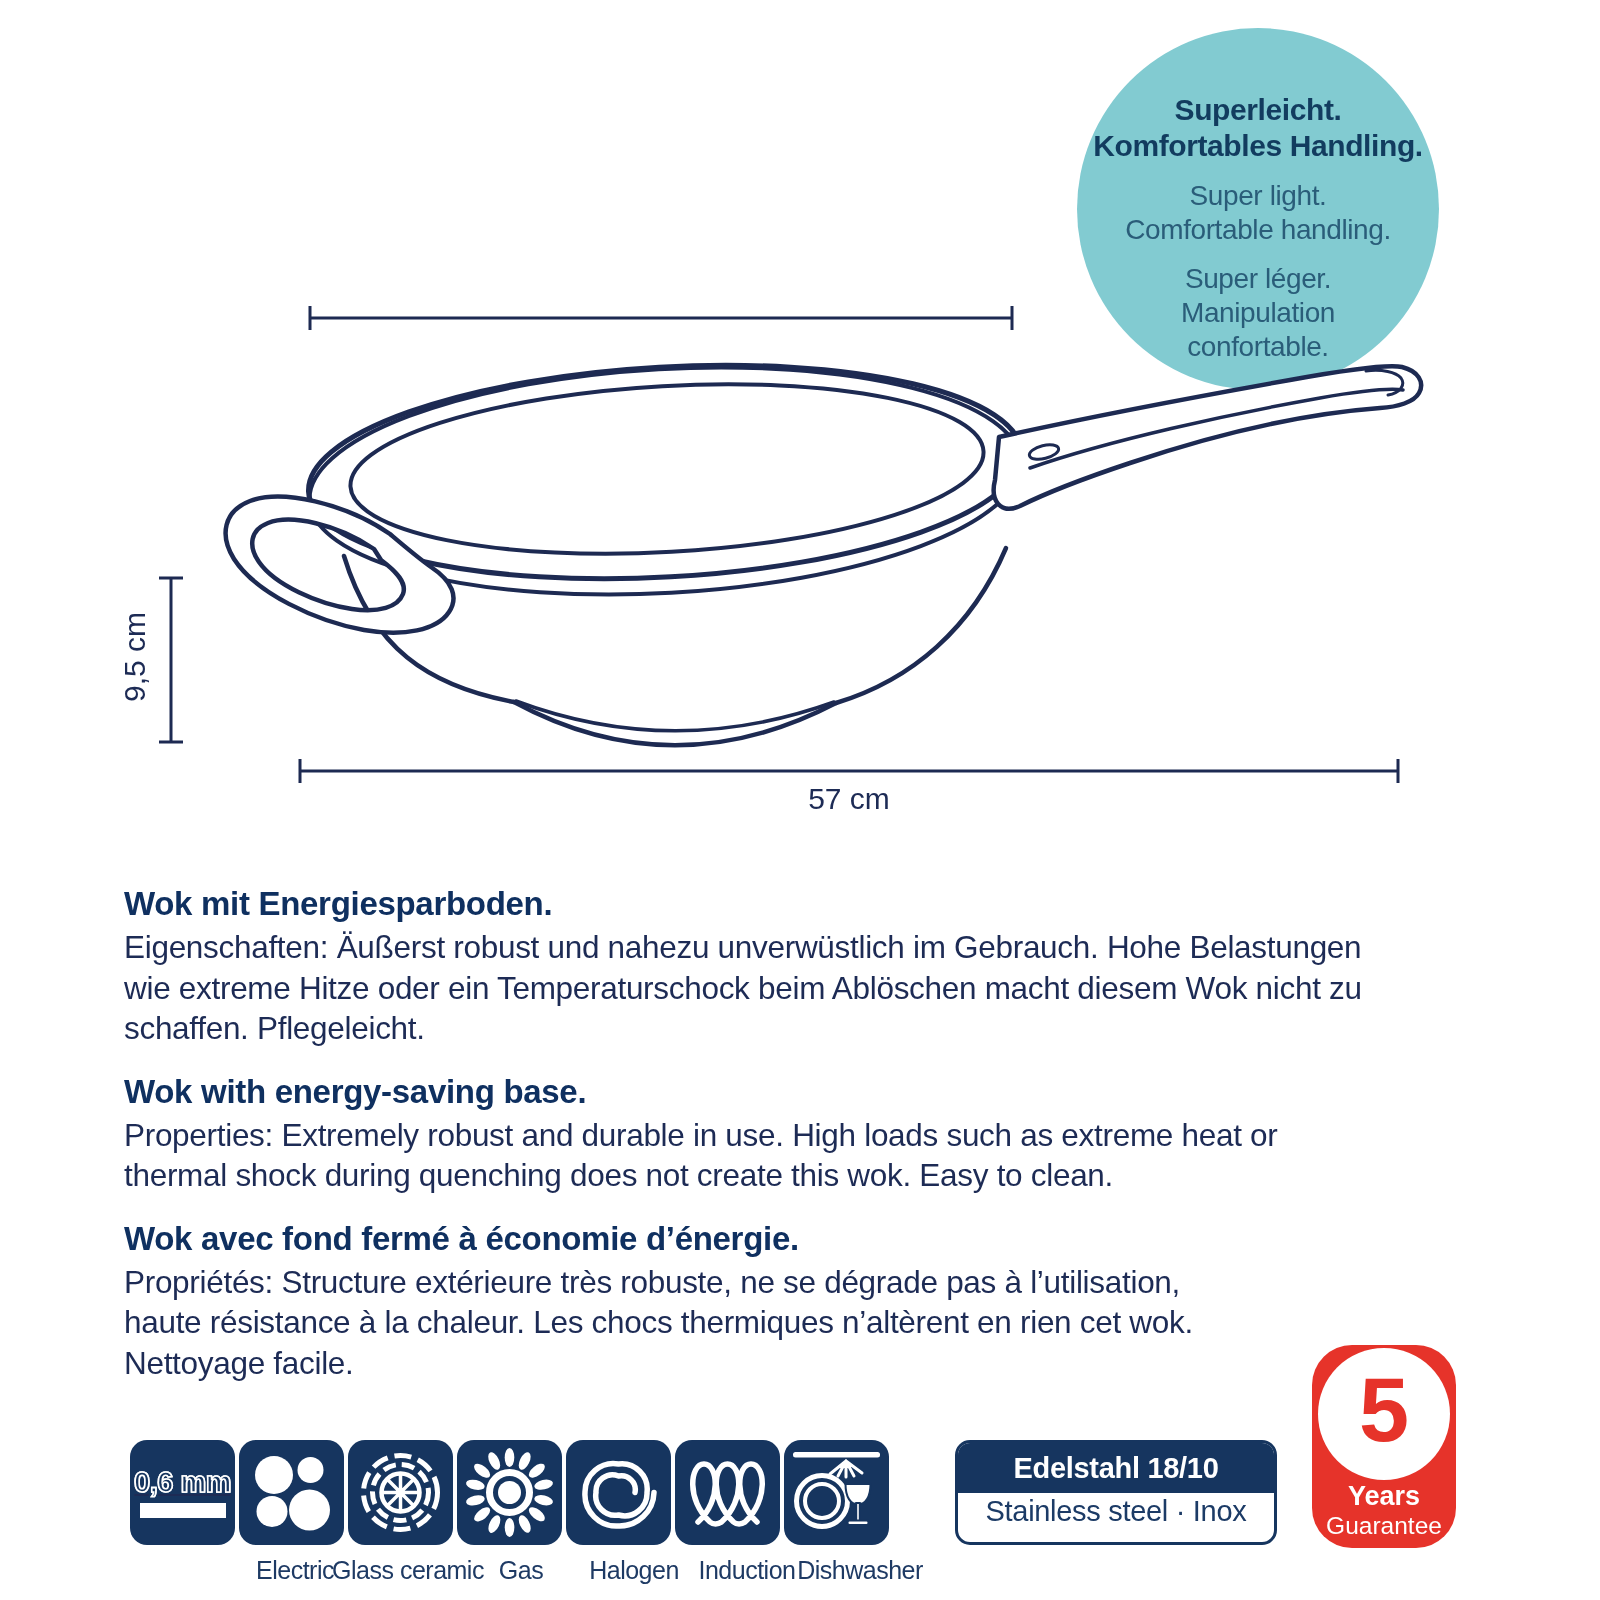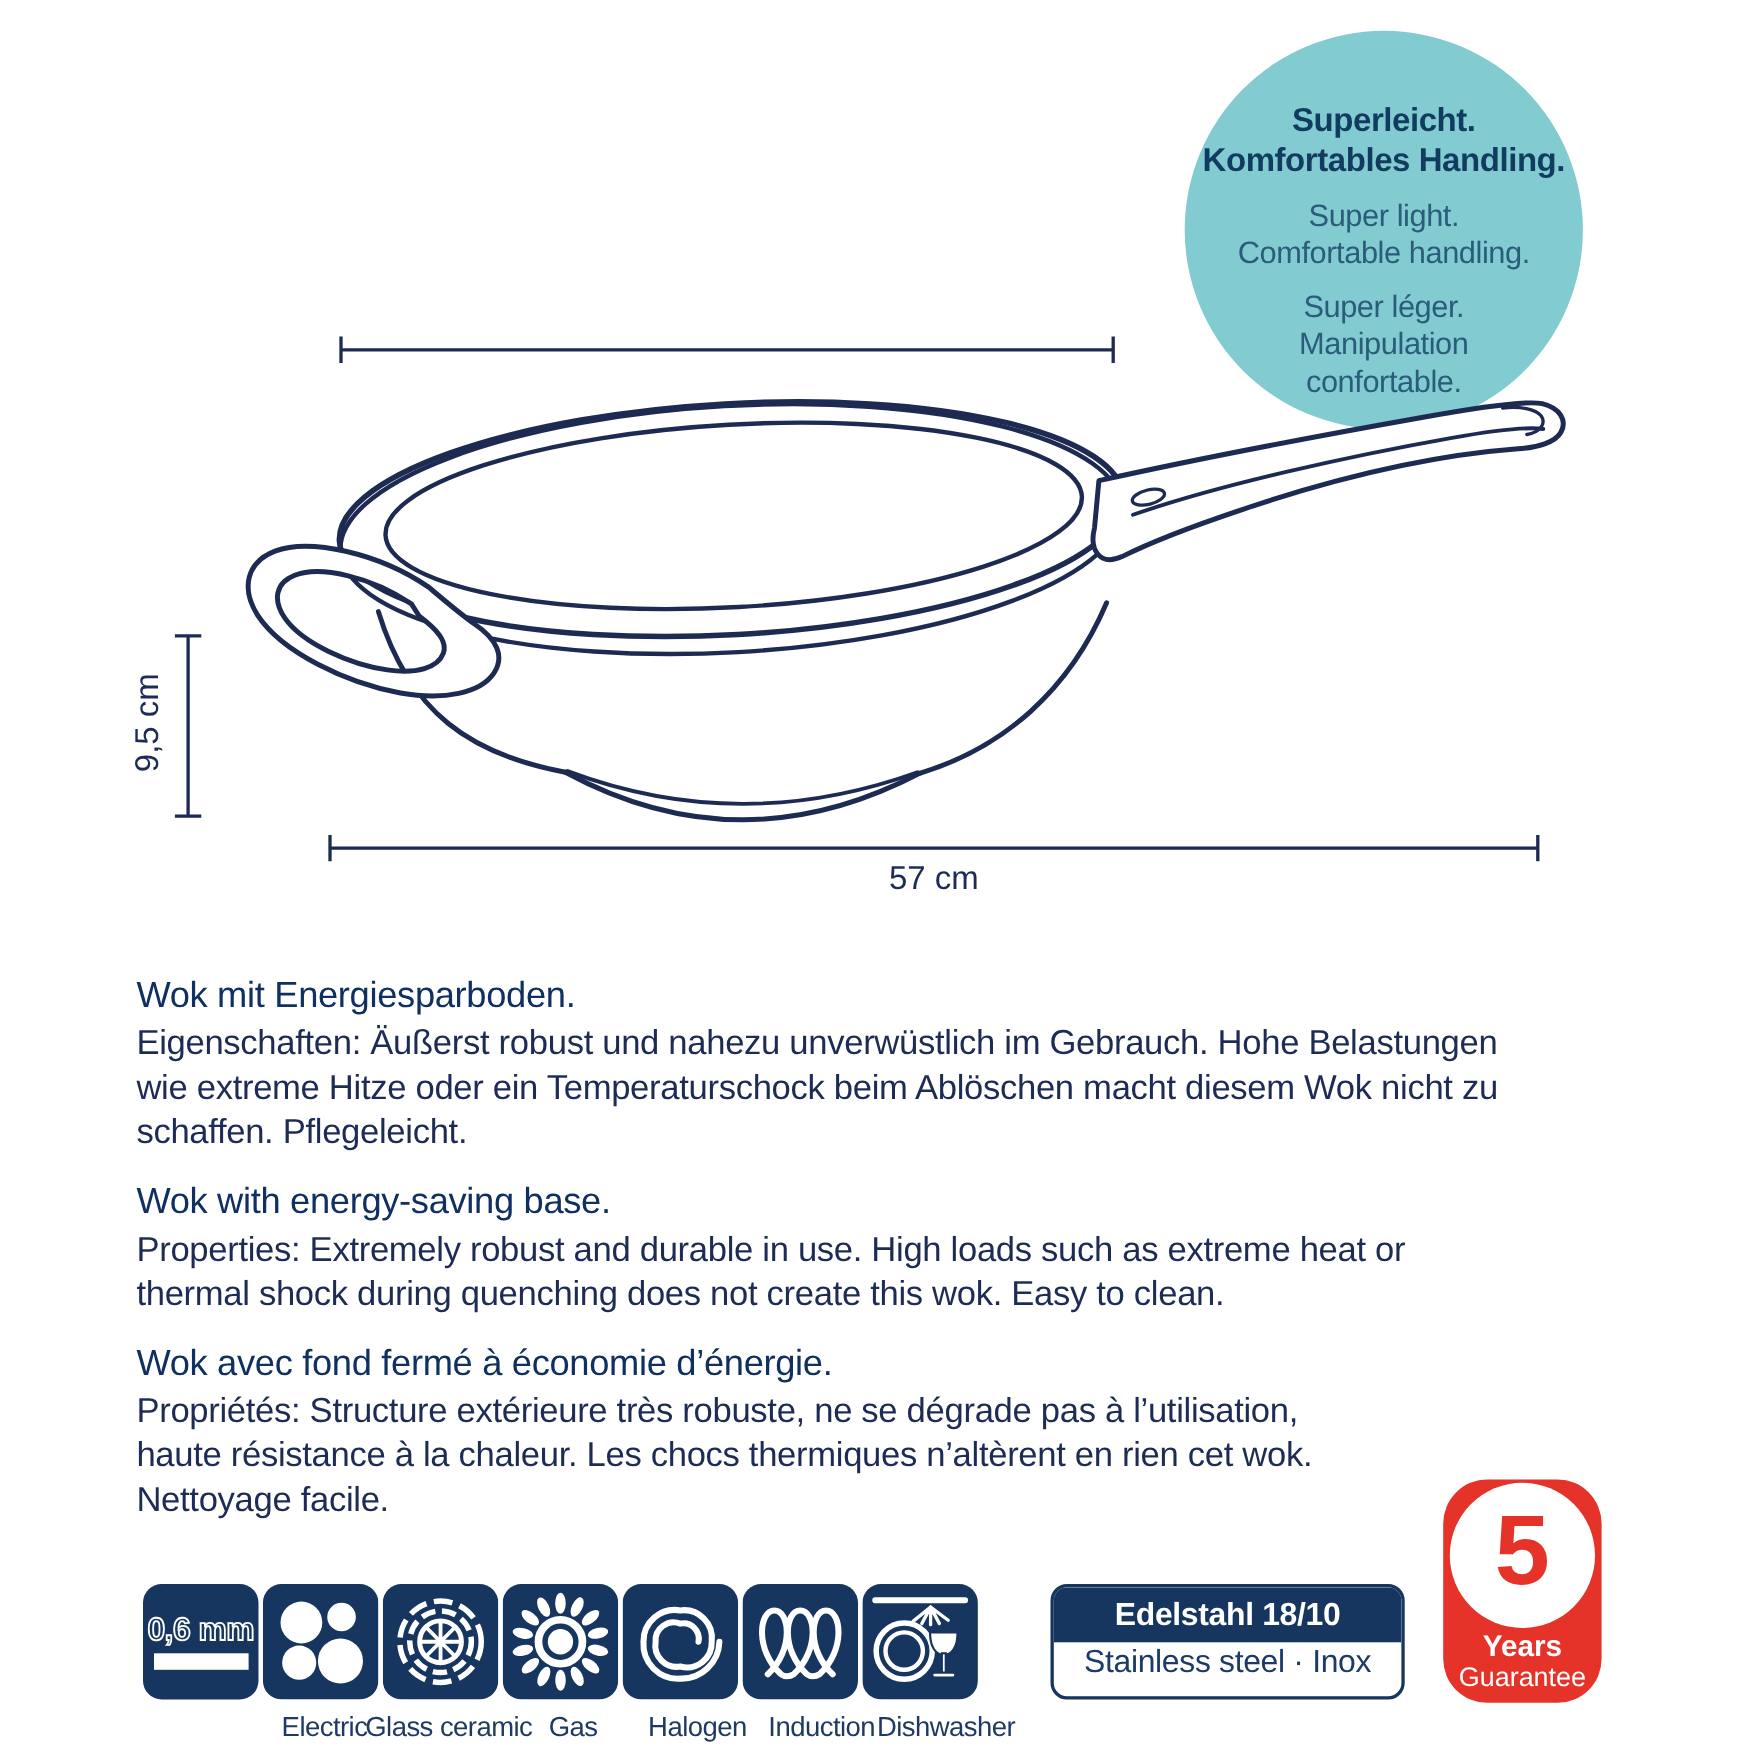--- a/index.html
+++ b/index.html
@@ -17,25 +17,25 @@
   #wok-svg{position:absolute;left:0;top:0;z-index:2;pointer-events:none;}
 
   .dim-label{position:absolute;z-index:3;font-size:30px;color:#1d2b55;text-align:center;}
   #dim-diameter{left:480px;top:262px;width:360px;}
   #dim-height{left:55px;top:639px;width:160px;height:36px;line-height:36px;transform:rotate(-90deg);}
   #dim-length{left:749px;top:782px;width:200px;}
 
   
   #descriptions{position:absolute;left:124px;top:884px;width:1470px;letter-spacing:-0.3px;z-index:3;}
   .desc-section{margin-bottom:23px;}
-  .desc-heading{font-weight:normal;font-size:33px;line-height:40px;color:#0f3060;margin:0 0 3px;}
+  .desc-heading{font-weight:bold;font-size:33px;line-height:40px;color:#0f3060;margin:0 0 3px;}
   .desc-line{font-size:31.5px;line-height:40.5px;color:#1d2b55;white-space:nowrap;}
 
   
-  #icons-row{position:absolute;left:130px;top:1440px;display:flex;gap:4px;z-index:3;}
+  #icons-row{position:absolute;left:130px;top:1440px;display:flex;gap:4px;z-index:3;text-decoration:underline;}
   .hob-icon{width:105px;height:105px;}
   .hob-icon svg{display:block;}
   #thickness-icon{width:105px;height:105px;background:#16355f;border-radius:17px;box-sizing:border-box;
        display:flex;flex-direction:column;align-items:center;justify-content:center;}
   #thickness-text{color:#16355f;-webkit-text-stroke:1.6px #fff;font-weight:bold;font-size:29px;
        letter-spacing:-0.5px;line-height:30px;text-shadow:0 0 1px #fff;}
   #thickness-bar{width:86px;height:15px;background:#fff;margin-top:6px;}
   .hob-label{position:absolute;top:1556px;width:220px;text-align:center;font-size:25px;
        color:#1e3a64;letter-spacing:-0.5px;white-space:nowrap;z-index:3;}
   #hob-label-0{left:185px;}

